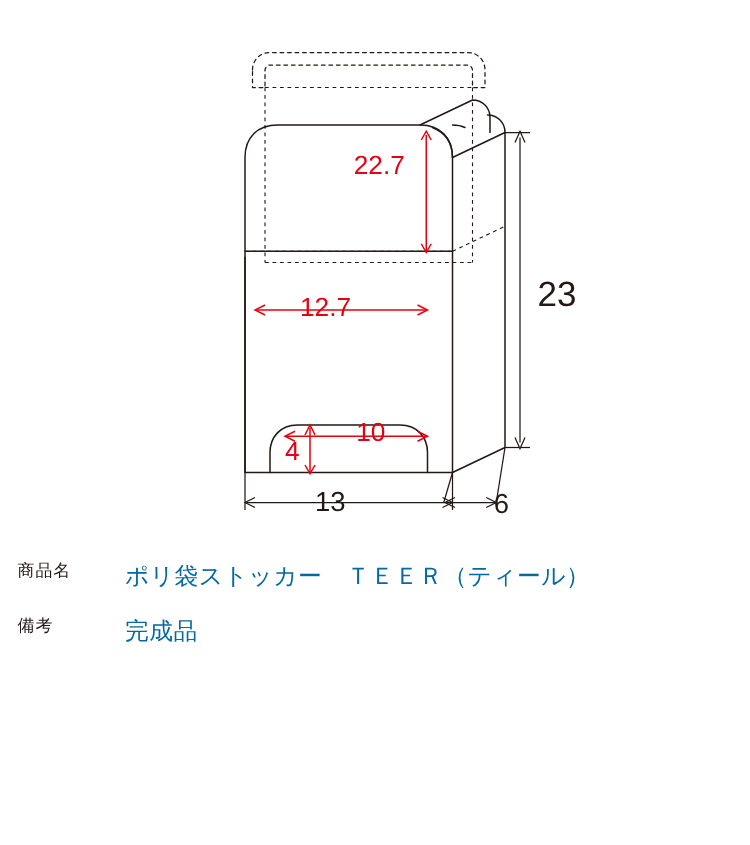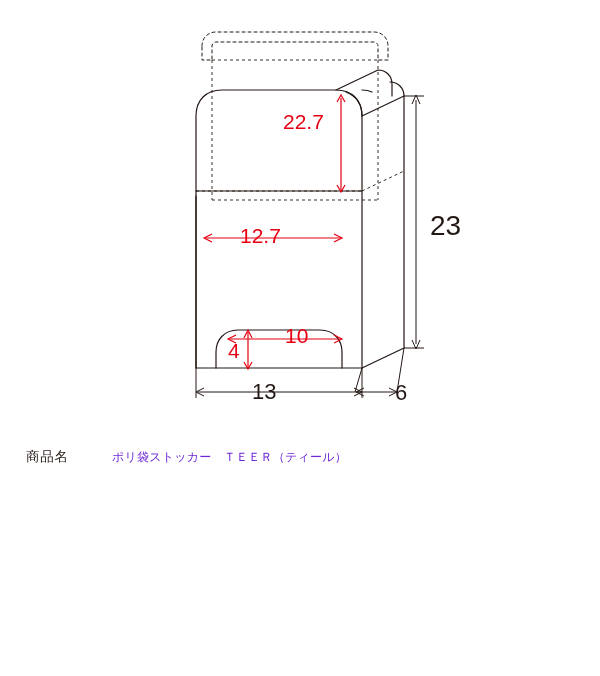--- a/index.html
+++ b/index.html
@@ -16,55 +16,54 @@
     overflow: hidden;
   }
   .page {
     position: relative;
     width: 600px;
     height: 676px;
   }
   .diagram {
     position: absolute;
     left: 0;
-    top: 0;
+    top: 10px;
     width: 600px;
     height: 430px;
   }
   .diagram svg {
     display: block;
   }
 
   
   .spec-table {
     position: absolute;
     left: 14px;
     top: 440px;
     width: 575px;
     border-collapse: collapse;
-    margin-left: 12px;
   }
   .spec-table tr {
     height: 44px;
   }
   .spec-table th {
     width: 86px;
     text-align: left;
     vertical-align: top;
     font-weight: normal;
     font-size: 13.5px;
     color: #231815;
     padding: 8px 0 0 0;
     letter-spacing: 0.06em;
   }
   .spec-table td {
     text-align: left;
     vertical-align: top;
-    font-size: 12px;
-    color: #6d28d9;
+    font-size: 19px;
+    color: #0369a1;
     padding: 8px 0 0 0;
     letter-spacing: 0.02em;
     line-height: 1.5;
   }
 </style>
 </head>
 <body>
 
 <div class="page">
 
@@ -156,16 +155,20 @@
       <text x="395" y="400" fill="#231815" font-family="Liberation Sans, sans-serif" font-size="22">6</text>
     </svg>
   </div>
 
   <table class="spec-table">
     <tbody>
       <tr>
         <th>商品名</th>
         <td>ポリ袋ストッカー　ＴＥＥＲ（ティール）</td>
       </tr>
+      <tr>
+        <th>備考</th>
+        <td>完成品</td>
+      </tr>
     </tbody>
   </table>
 
 </div>
 
 </body></html>

